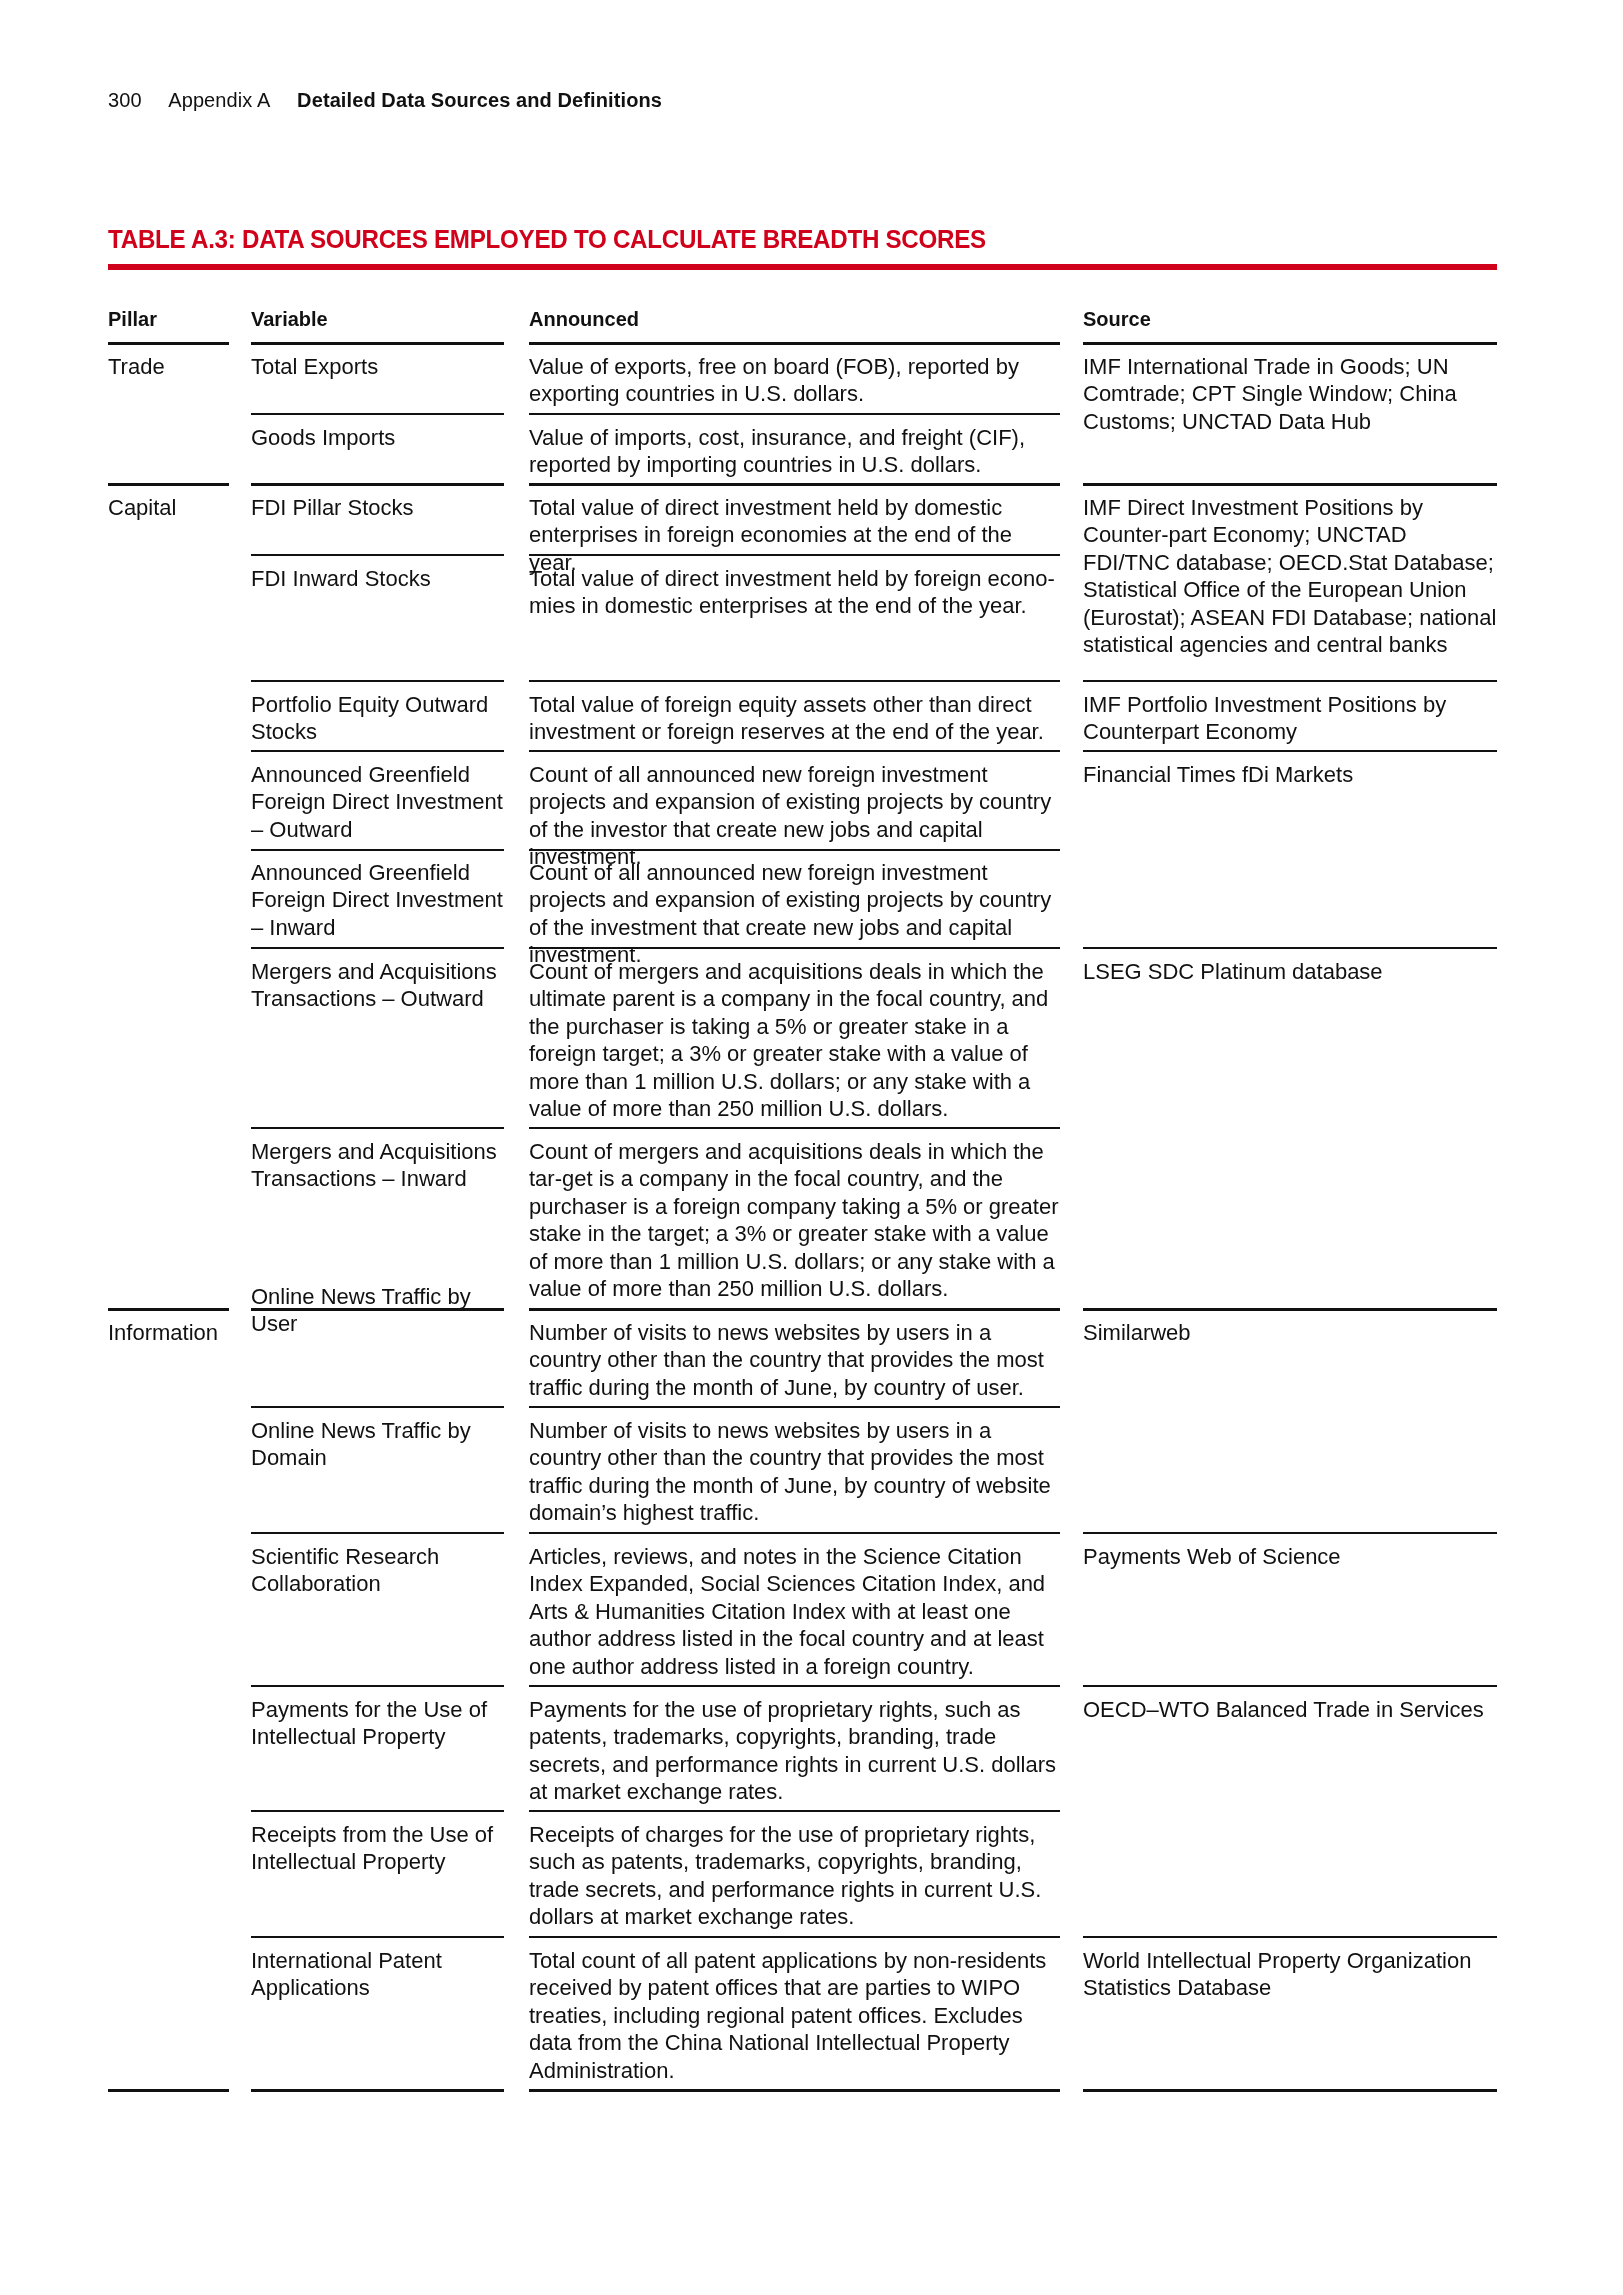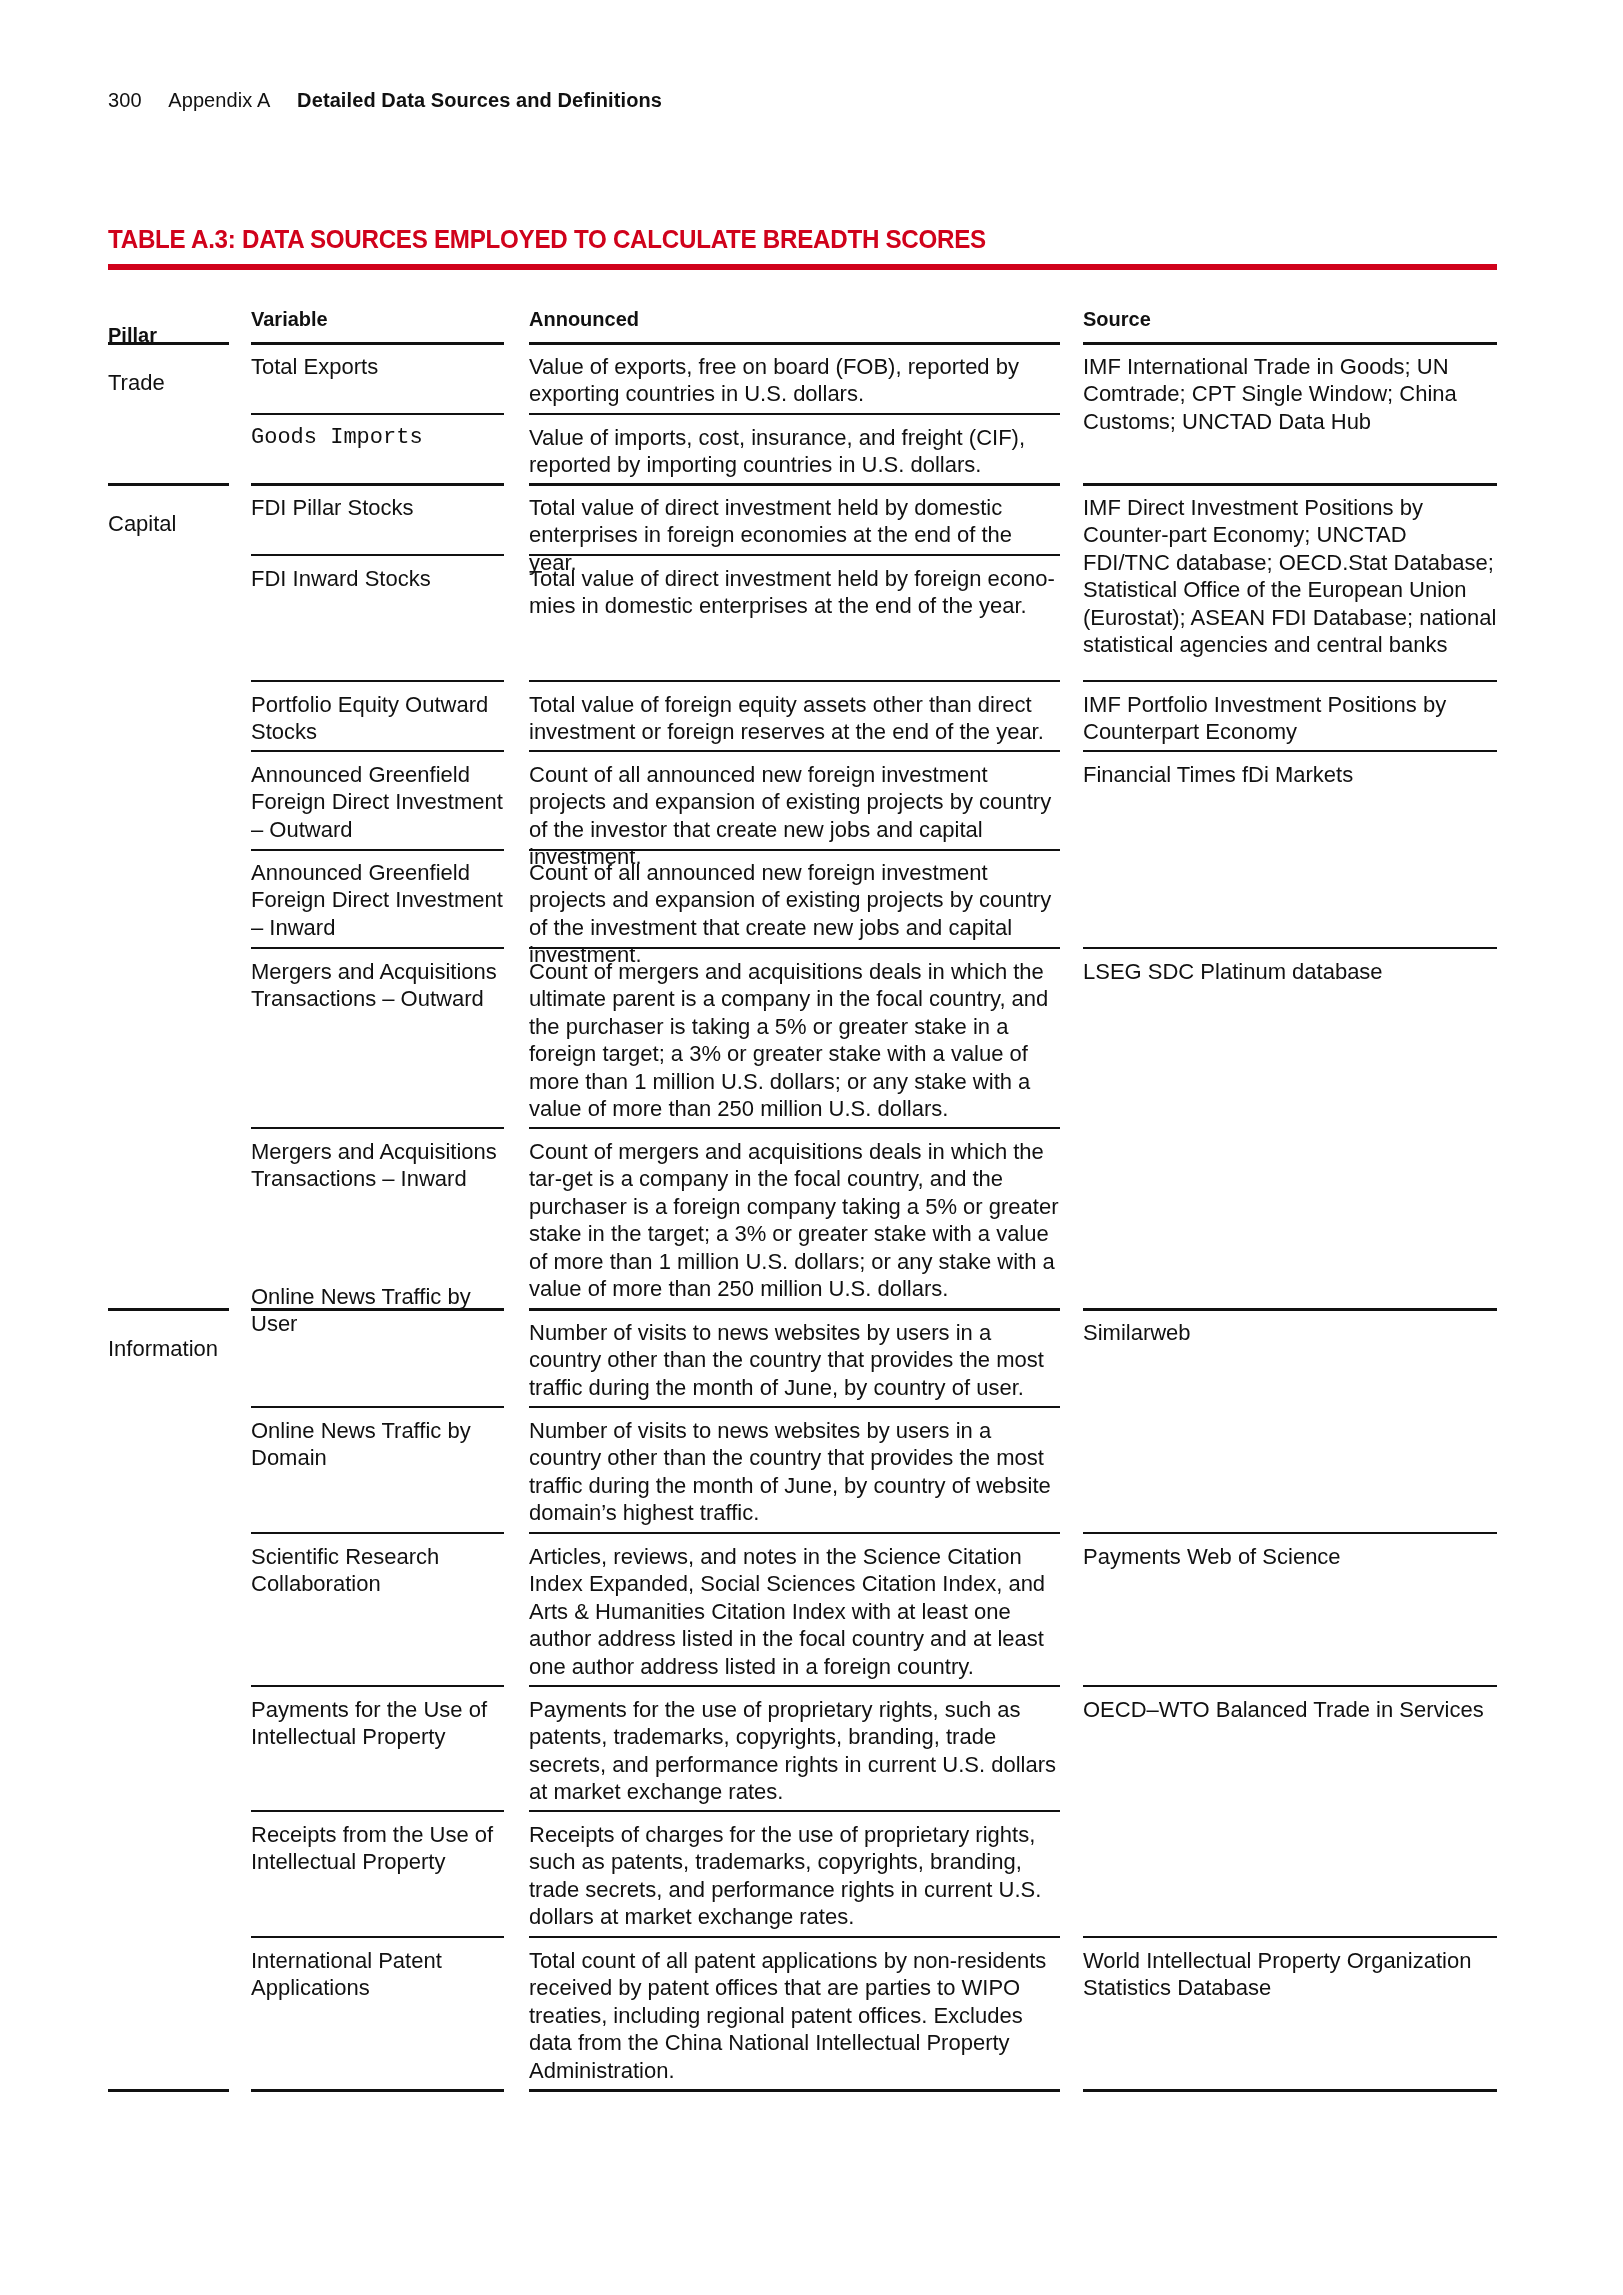--- a/index.html
+++ b/index.html
@@ -11,21 +11,21 @@
   .running-head .sec { font-weight:bold; }
 
   .title { position:absolute; left:108px; top:224px; font-size:26px; font-weight:bold;
            color:#d0021b; letter-spacing:-0.3px; transform:scaleX(0.93); transform-origin:left; white-space:nowrap; }
   .title-rule { position:absolute; left:108px; top:264px; width:1389px; height:5.9px; background:#d0021b; }
 
   .tbl { position:absolute; left:108px; top:308px; width:1389px; }
   .hdr { position:relative; height:38px; }
   .hdr span { position:absolute; top:0; font-size:20px; font-weight:bold; }
 
-  .c1 { left:0; width:121px;margin-top:16px; }
+  .c1 { left:0; width:121px; }
   .c2 { left:143px; width:253px; }
   .c3 { left:421px; width:531px; }
   .c4 { left:975px; width:414px; }
   .cell { position:absolute; font-size:22px; line-height:27.5px; padding-top:6.5px; box-sizing:border-box; }
   .rule { position:absolute; height:2px; background:#111; }
   .rule.thick { height:3.3px; }
 </style>
 </head>
 <body>
 
@@ -49,21 +49,21 @@
       <div class="rule thick" style="top: -3.9px; left: 0px; width: 121px;"></div>
       <div class="rule thick" style="top: -3.9px; left: 143px; width: 253px;"></div>
       <div class="rule thick" style="top: -3.9px; left: 421px; width: 531px;"></div>
       <div class="rule thick" style="top: -3.9px; left: 975px; width: 414px;"></div>
       <div class="cell c1" style="top: 0px;">Trade</div>
       <div class="cell c2" style="top: 0px;">Total Exports</div>
       <div class="cell c3" style="top: 0px;">Value of exports, free on board (FOB), reported by exporting countries in U.S. dollars.</div>
       <div class="cell c4" style="top: 0px;">IMF International Trade in Goods; UN Comtrade; CPT Single Window; China Customs; UNCTAD Data Hub</div>
       <div class="rule" style="top: 67px; left: 143px; width: 253px;"></div>
       <div class="rule" style="top: 67px; left: 421px; width: 531px;"></div>
-      <div class="cell c2" style="top: 71px; font-family: Liberation Mono, monospace;">Goods Imports</div>
+      <div class="cell c2" style="top: 71px;">Goods Imports</div>
       <div class="cell c3" style="top: 71px;">Value of imports, cost, insurance, and freight (CIF), reported by importing countries in U.S. dollars.</div>
       <div class="rule thick" style="top: 137px; left: 143px; width: 253px;"></div>
       <div class="rule thick" style="top: 137px; left: 421px; width: 531px;"></div>
       <div class="rule thick" style="top: 137px; left: 0px; width: 121px;"></div>
       <div class="rule thick" style="top: 137px; left: 975px; width: 414px;"></div>
       <div class="cell c1" style="top: 141px;">Capital</div>
       <div class="cell c2" style="top: 141px;">FDI Pillar Stocks</div>
       <div class="cell c3" style="top: 141px;">Total value of direct investment held by domestic enterprises in foreign economies at the end of the year.</div>
       <div class="cell c4" style="top: 141px;">IMF Direct Investment Positions by Counter-part Economy; UNCTAD FDI/TNC database; OECD.Stat Database; Statistical Office of the European Union (Eurostat); ASEAN FDI Database; national statistical agencies and central banks</div>
       <div class="rule" style="top: 208px; left: 143px; width: 253px;"></div>

